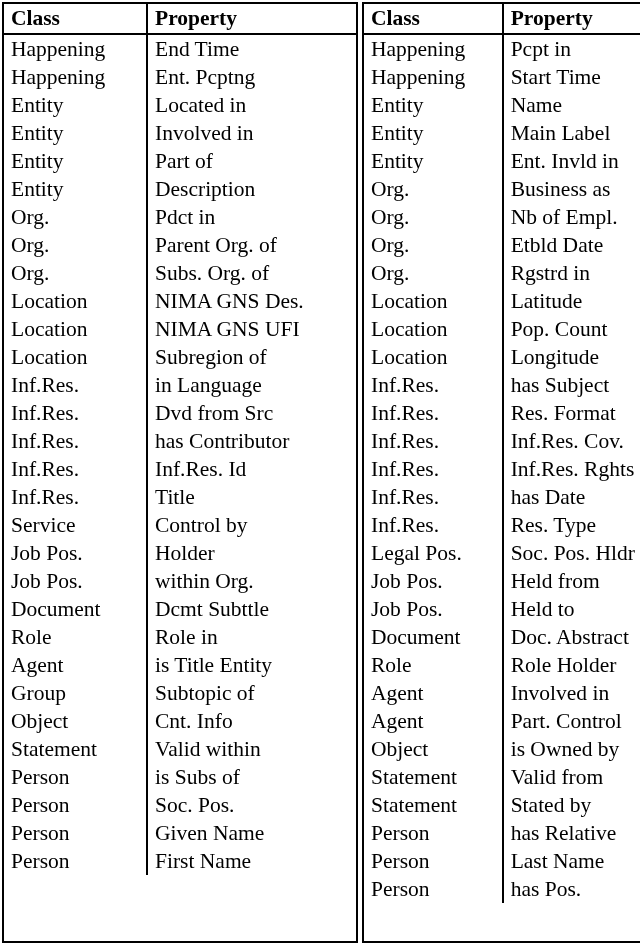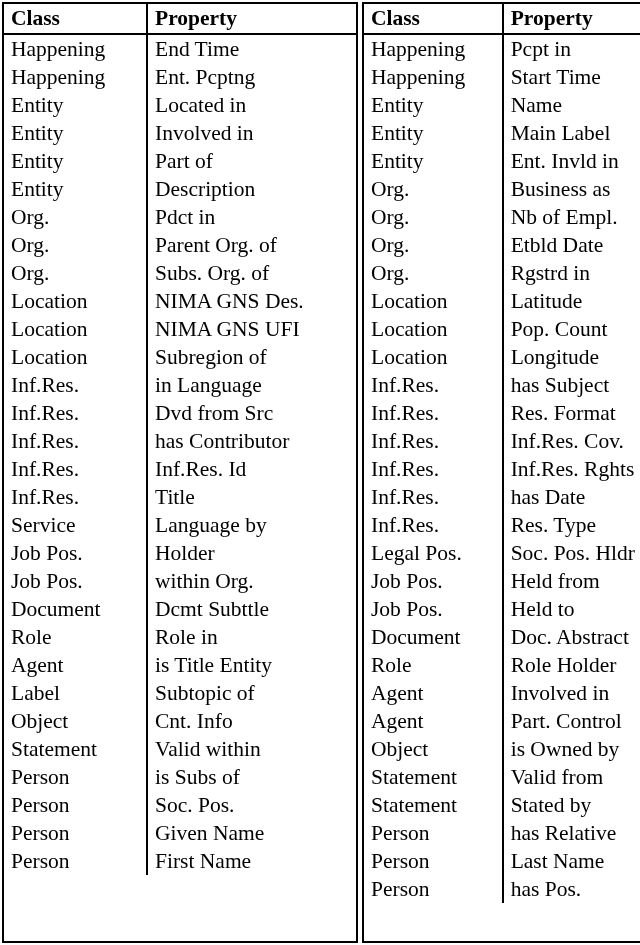--- a/index.html
+++ b/index.html
@@ -164,21 +164,21 @@
           <tr>
             <td class="col-class">Inf.Res.</td>
             <td class="col-prop">Inf.Res. Id</td>
           </tr>
           <tr>
             <td class="col-class">Inf.Res.</td>
             <td class="col-prop">Title</td>
           </tr>
           <tr>
             <td class="col-class">Service</td>
-            <td class="col-prop">Language by</td>
+            <td class="col-prop">Control by</td>
           </tr>
           <tr>
             <td class="col-class">Job Pos.</td>
             <td class="col-prop">Holder</td>
           </tr>
           <tr>
             <td class="col-class">Job Pos.</td>
             <td class="col-prop">within Org.</td>
           </tr>
           <tr>
@@ -187,21 +187,21 @@
           </tr>
           <tr>
             <td class="col-class">Role</td>
             <td class="col-prop">Role in</td>
           </tr>
           <tr>
             <td class="col-class">Agent</td>
             <td class="col-prop">is Title Entity</td>
           </tr>
           <tr>
-            <td class="col-class">Label</td>
+            <td class="col-class">Group</td>
             <td class="col-prop">Subtopic of</td>
           </tr>
           <tr>
             <td class="col-class">Object</td>
             <td class="col-prop">Cnt. Info</td>
           </tr>
           <tr>
             <td class="col-class">Statement</td>
             <td class="col-prop">Valid within</td>
           </tr>

